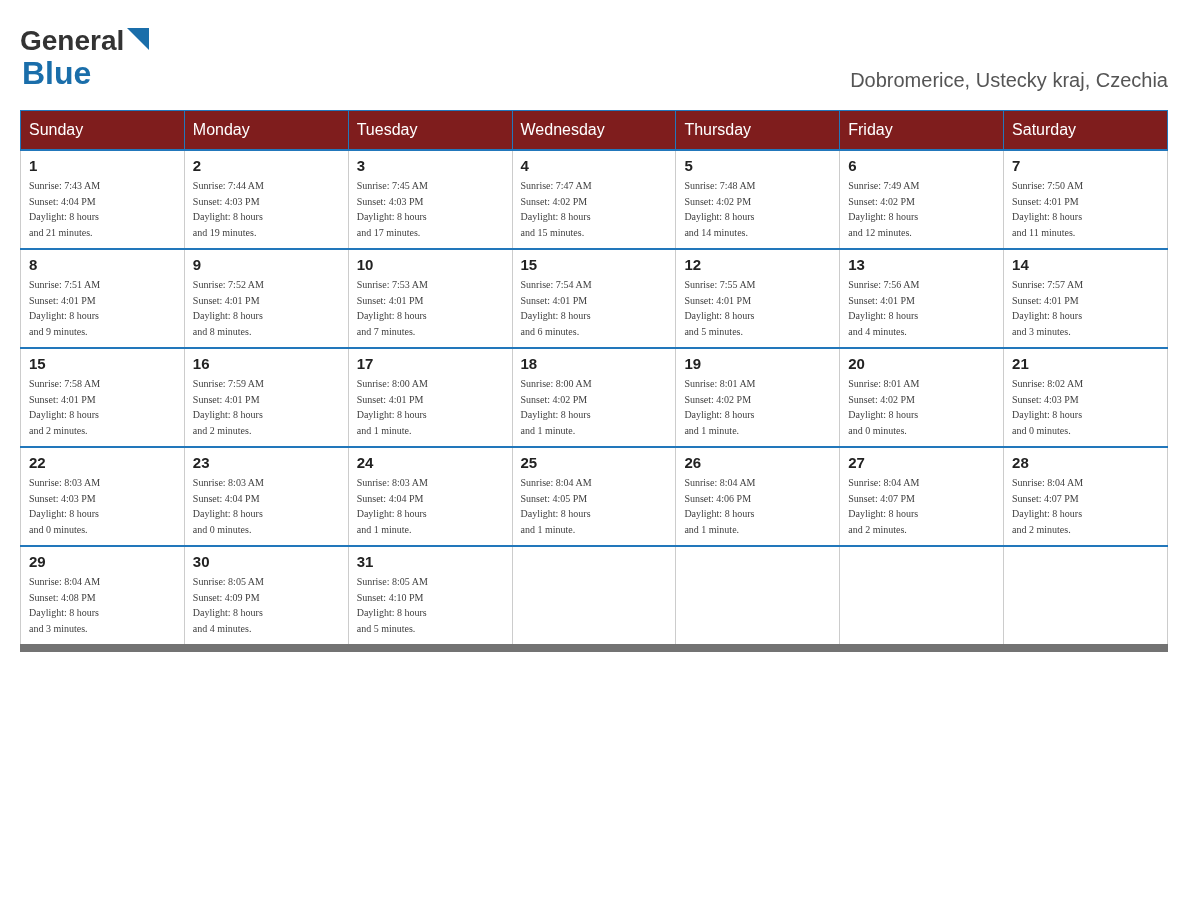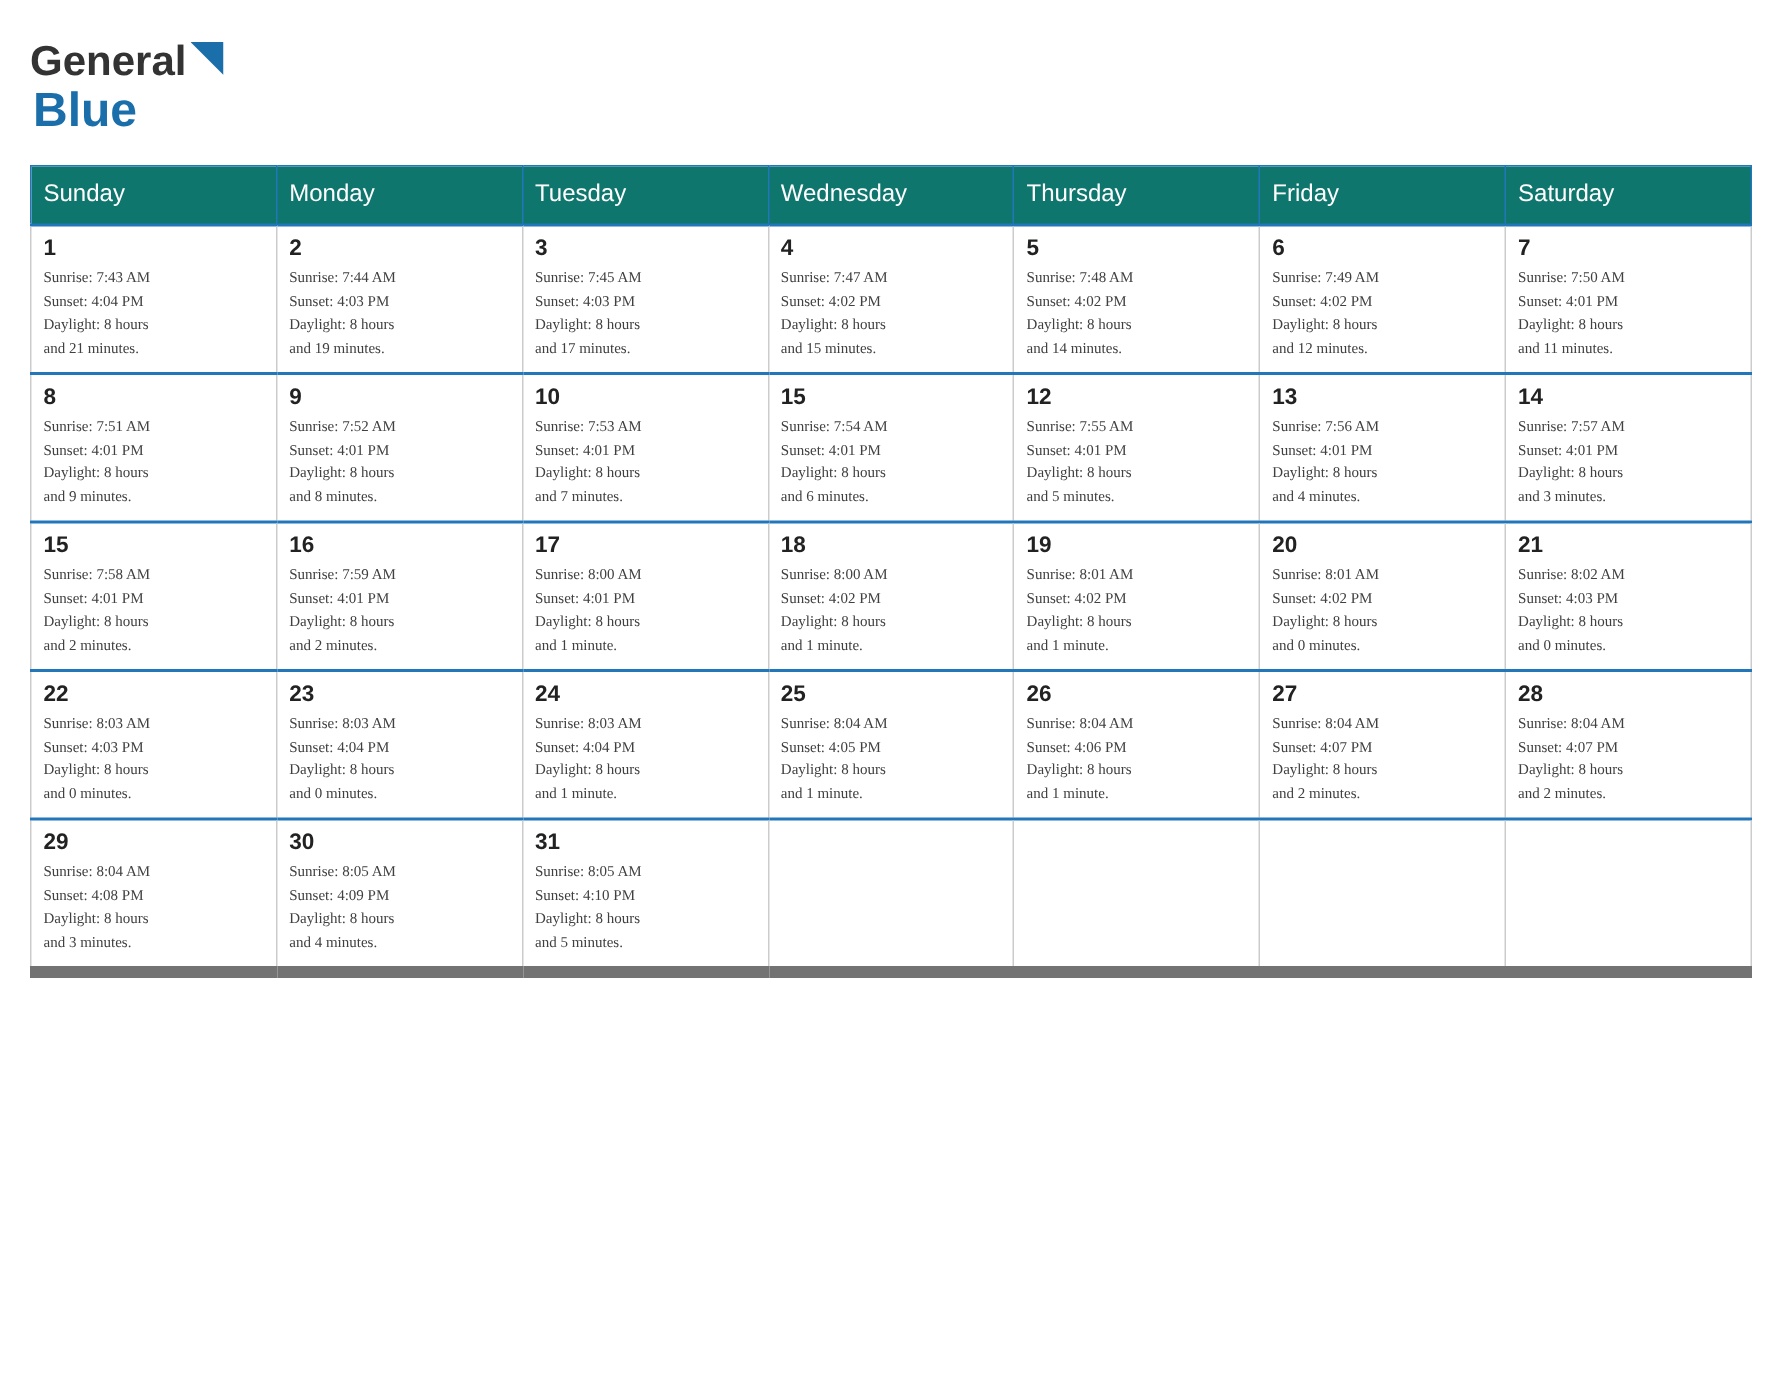--- a/index.html
+++ b/index.html
@@ -28,21 +28,21 @@
     .title-location {
       font-size: 20px;
       color: #555;
       margin-top: 4px;
     }
     .calendar {
       width: 100%;
       border-collapse: collapse;
     }
     .calendar th {
-      background-color: #0f766e;
+      background-color: #7f1d1d;
       color: #fff;
       padding: 10px 8px;
       font-size: 16px;
       font-weight: normal;
       text-align: left;
       border: 1px solid #2277bb;
     }
     .calendar td {
       vertical-align: top;
       padding: 6px 8px 8px 8px;
@@ -111,20 +111,21 @@
         <svg width="22" height="22" viewBox="0 0 22 22">
           <polygon points="0,0 22,0 22,22" fill="#1a6eaa"></polygon>
         </svg>
       </div>
     </div>
     <div class="logo-bottom-row">
       <span class="logo-text-blue">Blue</span>
     </div>
   </div>
   <div class="title-area">
+    <div class="title-location">Dobromerice, Ustecky kraj, Czechia</div>
   </div>
 </div>
 
 <table class="calendar">
   <thead>
     <tr>
       <th>Sunday</th>
       <th>Monday</th>
       <th>Tuesday</th>
       <th>Wednesday</th>

